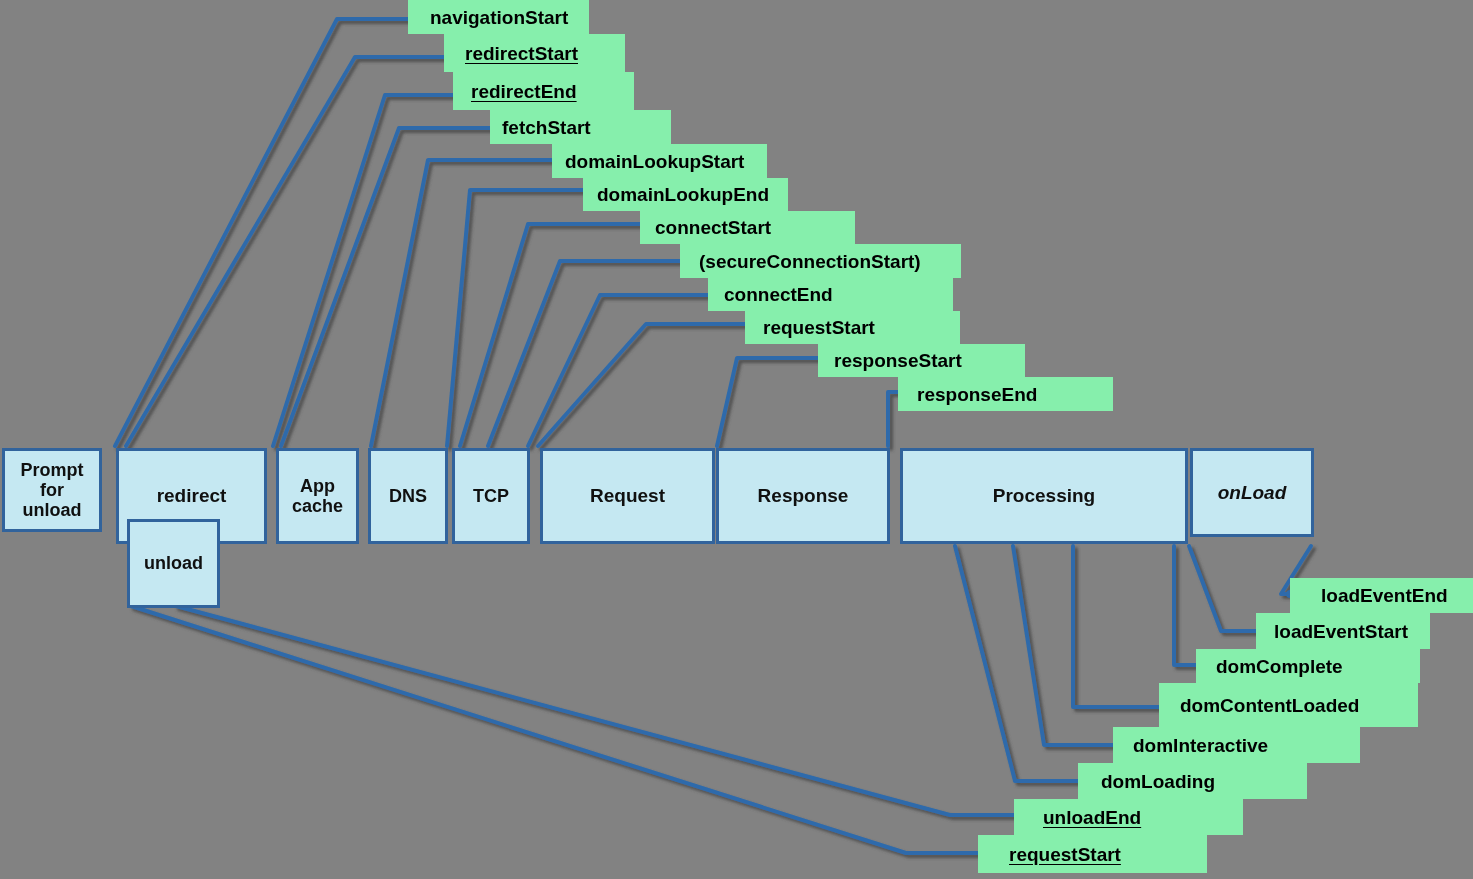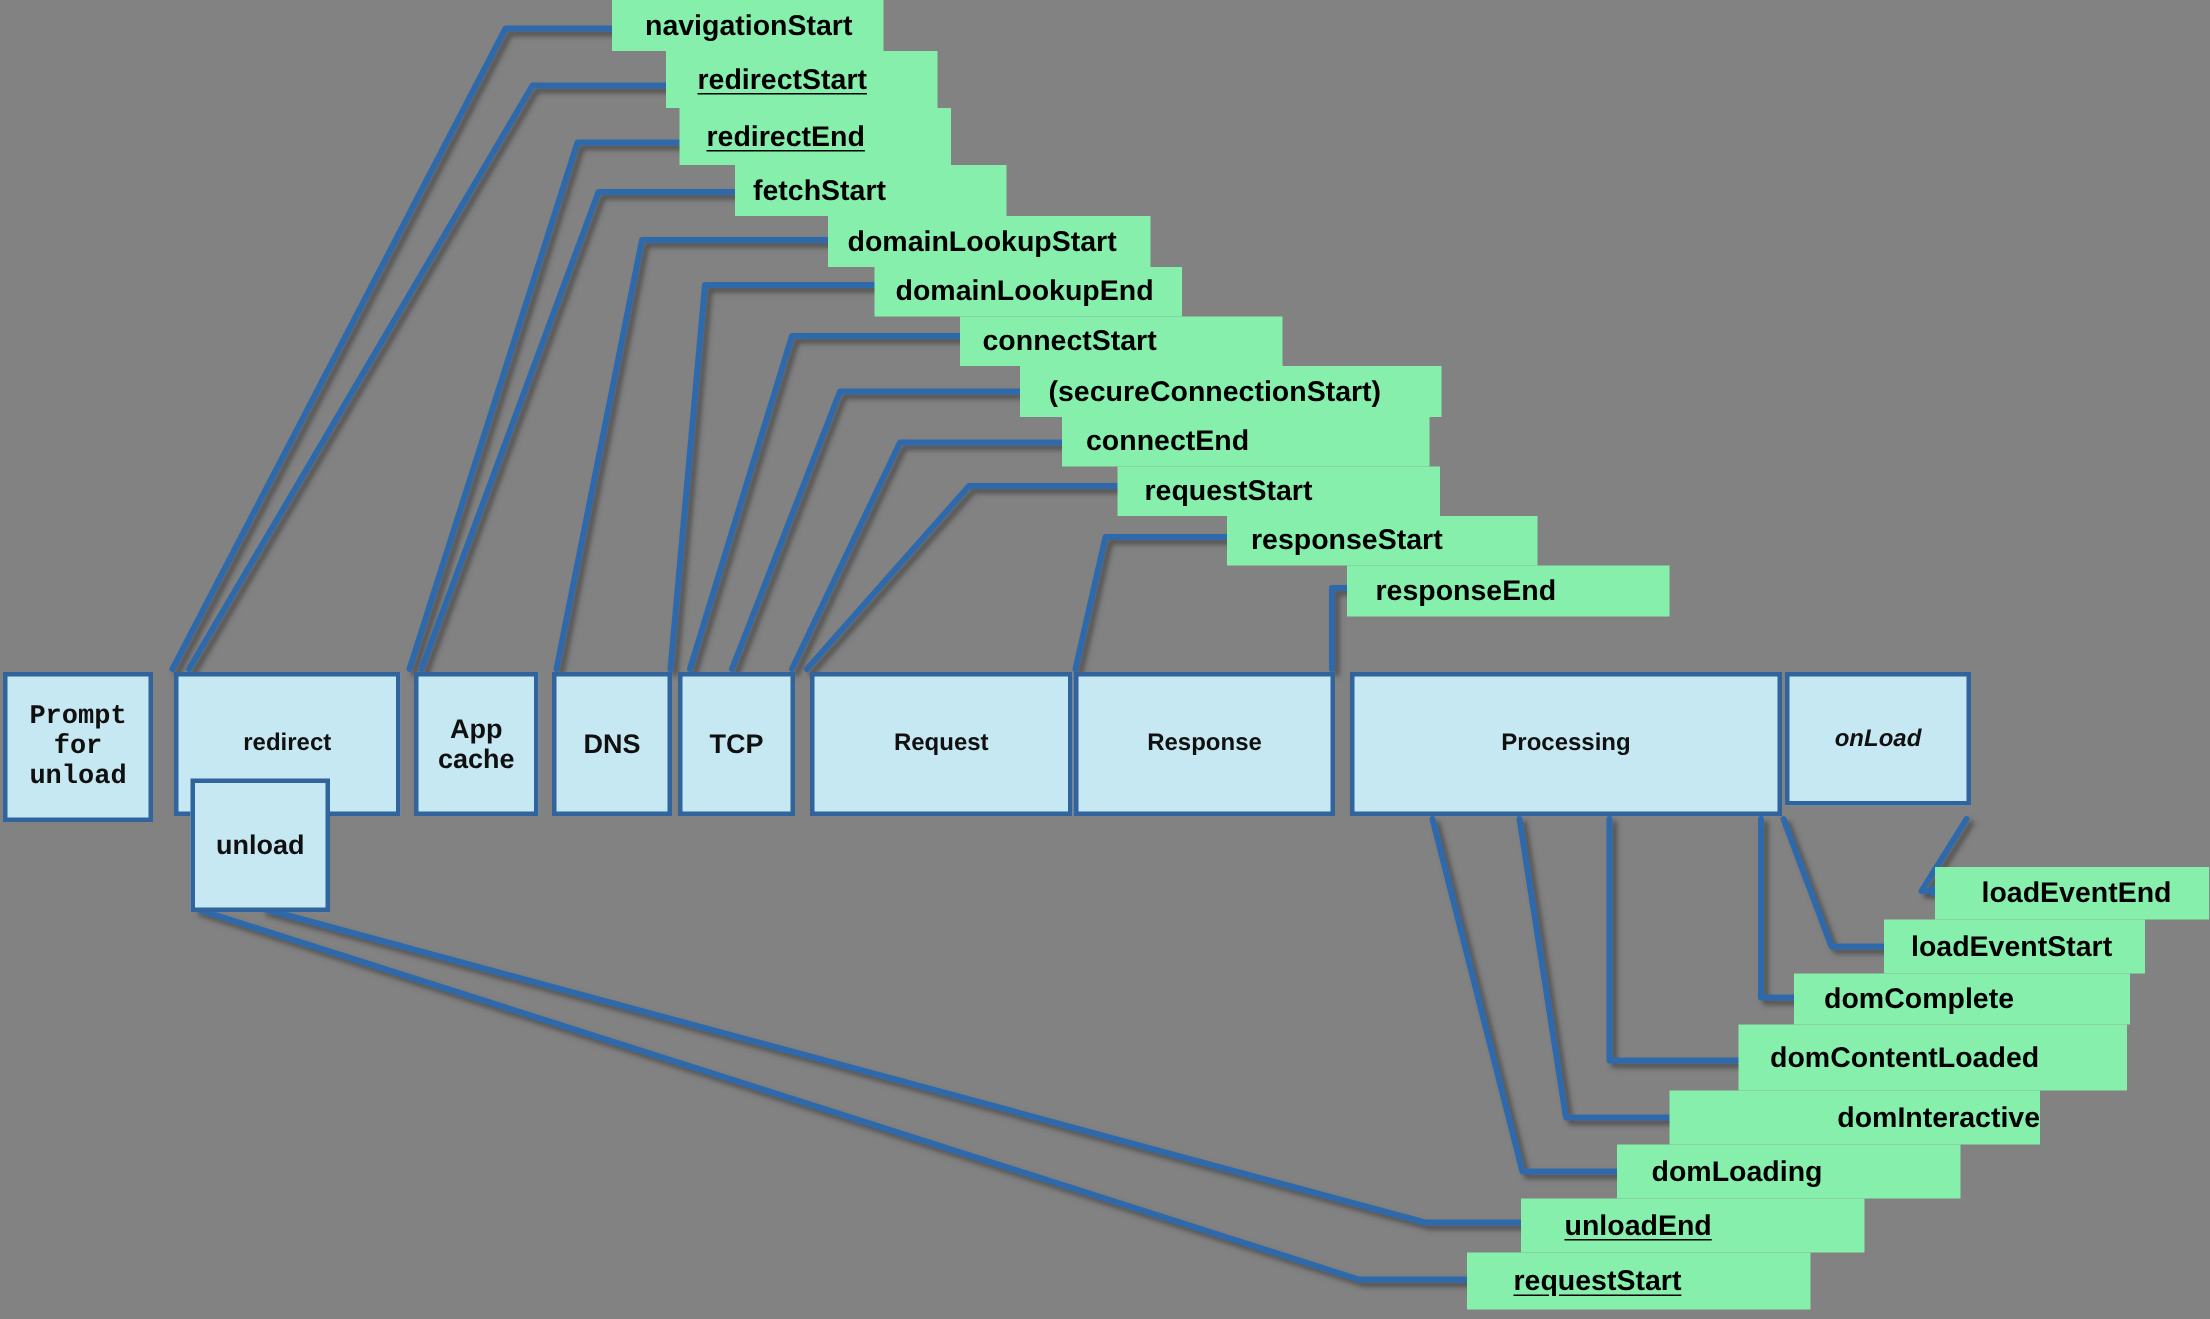--- a/index.html
+++ b/index.html
@@ -33,21 +33,21 @@
     background:#c5e8f2;
     border:3px solid #31639c;
     box-sizing:border-box;
     display:flex;
     align-items:center;
     justify-content:center;
     text-align:center;
   }
   .tl-seg .lbl{
     font-weight:bold;
-    font-size:16px;
+    font-size:19px;
     color:#101010;
     line-height:1.12;
     white-space:pre-line;
   }
   .tl-seg.small .lbl{font-size:18px;}
 </style>
 </head>
 <body>
 
 <div id="stage">
@@ -139,21 +139,21 @@
       </div>
       <div class="plate" style="left: 818px; top: 344px; width: 207px; height: 33px;">
         <span class="txt" style="margin-left: 16px;">responseStart</span>
       </div>
       <div class="plate" style="left: 898px; top: 377px; width: 215px; height: 34px;">
         <span class="txt" style="margin-left: 19px;">responseEnd</span>
       </div>
     </div>
 
   <div id="timeline">
-      <div class="tl-seg small" style="left: 2px; top: 448px; width: 100px; height: 100px; font-family: Liberation Mono, monospace;">
+      <div class="tl-seg small" style="left: 2px; top: 448px; width: 100px; height: 84px;">
         <span class="lbl">Prompt
 for
 unload</span>
       </div>
       <div class="tl-seg" style="left: 116px; top: 448px; width: 151px; height: 96px;">
         <span class="lbl">redirect</span>
       </div>
       <div class="tl-seg small" style="left: 276px; top: 448px; width: 83px; height: 96px;">
         <span class="lbl">App
 cache</span>
@@ -187,21 +187,21 @@
       </div>
       <div class="plate" style="left: 1256px; top: 613px; width: 174px; height: 36px;">
         <span class="txt" style="margin-left: 18px;">loadEventStart</span>
       </div>
       <div class="plate" style="left: 1196px; top: 649px; width: 224px; height: 34px;">
         <span class="txt" style="margin-left: 20px;">domComplete</span>
       </div>
       <div class="plate" style="left: 1159px; top: 683px; width: 259px; height: 44px;">
         <span class="txt" style="margin-left: 21px;">domContentLoaded</span>
       </div>
-      <div class="plate" style="left: 1113px; top: 727px; width: 247px; height: 36px; justify-content: flex-end;">
+      <div class="plate" style="left: 1113px; top: 727px; width: 247px; height: 36px;">
         <span class="txt" style="margin-left: 20px;">domInteractive</span>
       </div>
       <div class="plate" style="left: 1078px; top: 763px; width: 229px; height: 36px;">
         <span class="txt" style="margin-left: 23px;">domLoading</span>
       </div>
       <div class="plate ul" style="left: 1014px; top: 799px; width: 229px; height: 36px;">
         <span class="txt" style="margin-left: 29px;">unloadEnd</span>
       </div>
       <div class="plate ul" style="left: 978px; top: 835px; width: 229px; height: 38px;">
         <span class="txt" style="margin-left: 31px;">requestStart</span>

